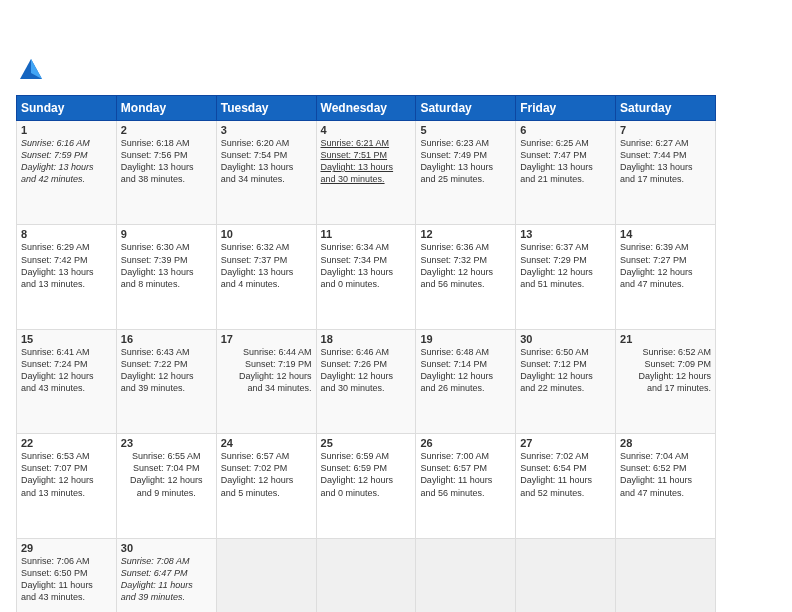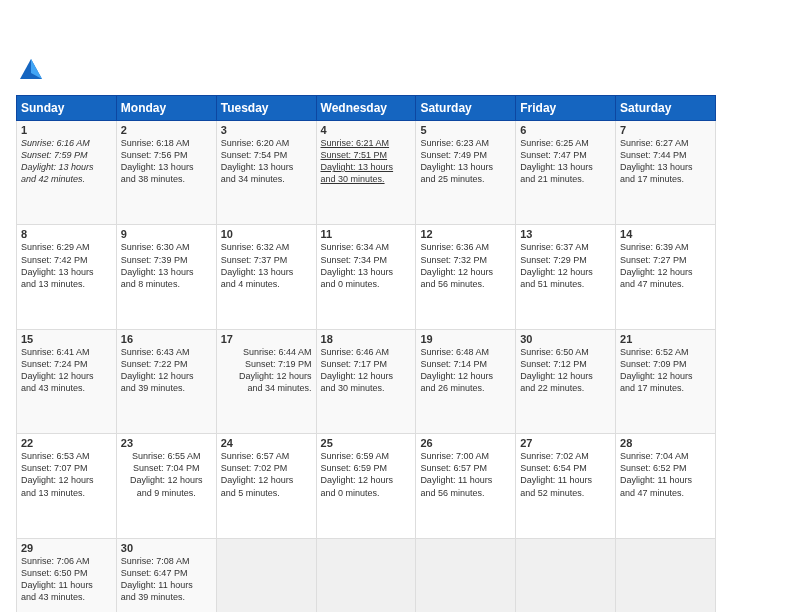--- a/index.html
+++ b/index.html
@@ -259,41 +259,41 @@
           <td>
             <span class="day-num">17</span>
             <div class="day-info" style="white-space: pre-line; text-align: right;">Sunrise: 6:44 AM
 Sunset: 7:19 PM
 Daylight: 12 hours
 and 34 minutes.</div>
           </td>
           <td>
             <span class="day-num">18</span>
             <div class="day-info" style="white-space: pre-line;">Sunrise: 6:46 AM
-Sunset: 7:17 PM
+Sunset: 7:26 PM
 Daylight: 12 hours
 and 30 minutes.</div>
           </td>
           <td>
             <span class="day-num">19</span>
             <div class="day-info" style="white-space: pre-line;">Sunrise: 6:48 AM
 Sunset: 7:14 PM
 Daylight: 12 hours
 and 26 minutes.</div>
           </td>
           <td>
             <span class="day-num">30</span>
             <div class="day-info" style="white-space: pre-line;">Sunrise: 6:50 AM
 Sunset: 7:12 PM
 Daylight: 12 hours
 and 22 minutes.</div>
           </td>
           <td>
             <span class="day-num">21</span>
-            <div class="day-info" style="white-space: pre-line;">Sunrise: 6:52 AM
+            <div class="day-info" style="white-space: pre-line; text-align: right;">Sunrise: 6:52 AM
 Sunset: 7:09 PM
 Daylight: 12 hours
 and 17 minutes.</div>
           </td>
         </tr>
         <tr>
           <td>
             <span class="day-num">22</span>
             <div class="day-info" style="white-space: pre-line;">Sunrise: 6:53 AM
 Sunset: 7:07 PM
@@ -346,21 +346,21 @@
         <tr class="last-row">
           <td>
             <span class="day-num">29</span>
             <div class="day-info" style="white-space: pre-line;">Sunrise: 7:06 AM
 Sunset: 6:50 PM
 Daylight: 11 hours
 and 43 minutes.</div>
           </td>
           <td>
             <span class="day-num">30</span>
-            <div class="day-info" style="white-space: pre-line;">Sunrise: 7:08 AM
+            <div class="day-info" style="white-space: pre-line; font-style: italic;">Sunrise: 7:08 AM
 Sunset: 6:47 PM
 Daylight: 11 hours
 and 39 minutes.</div>
           </td>
           <td class="empty"></td>
           <td class="empty"></td>
           <td class="empty"></td>
           <td class="empty"></td>
           <td class="empty"></td>
         </tr>

